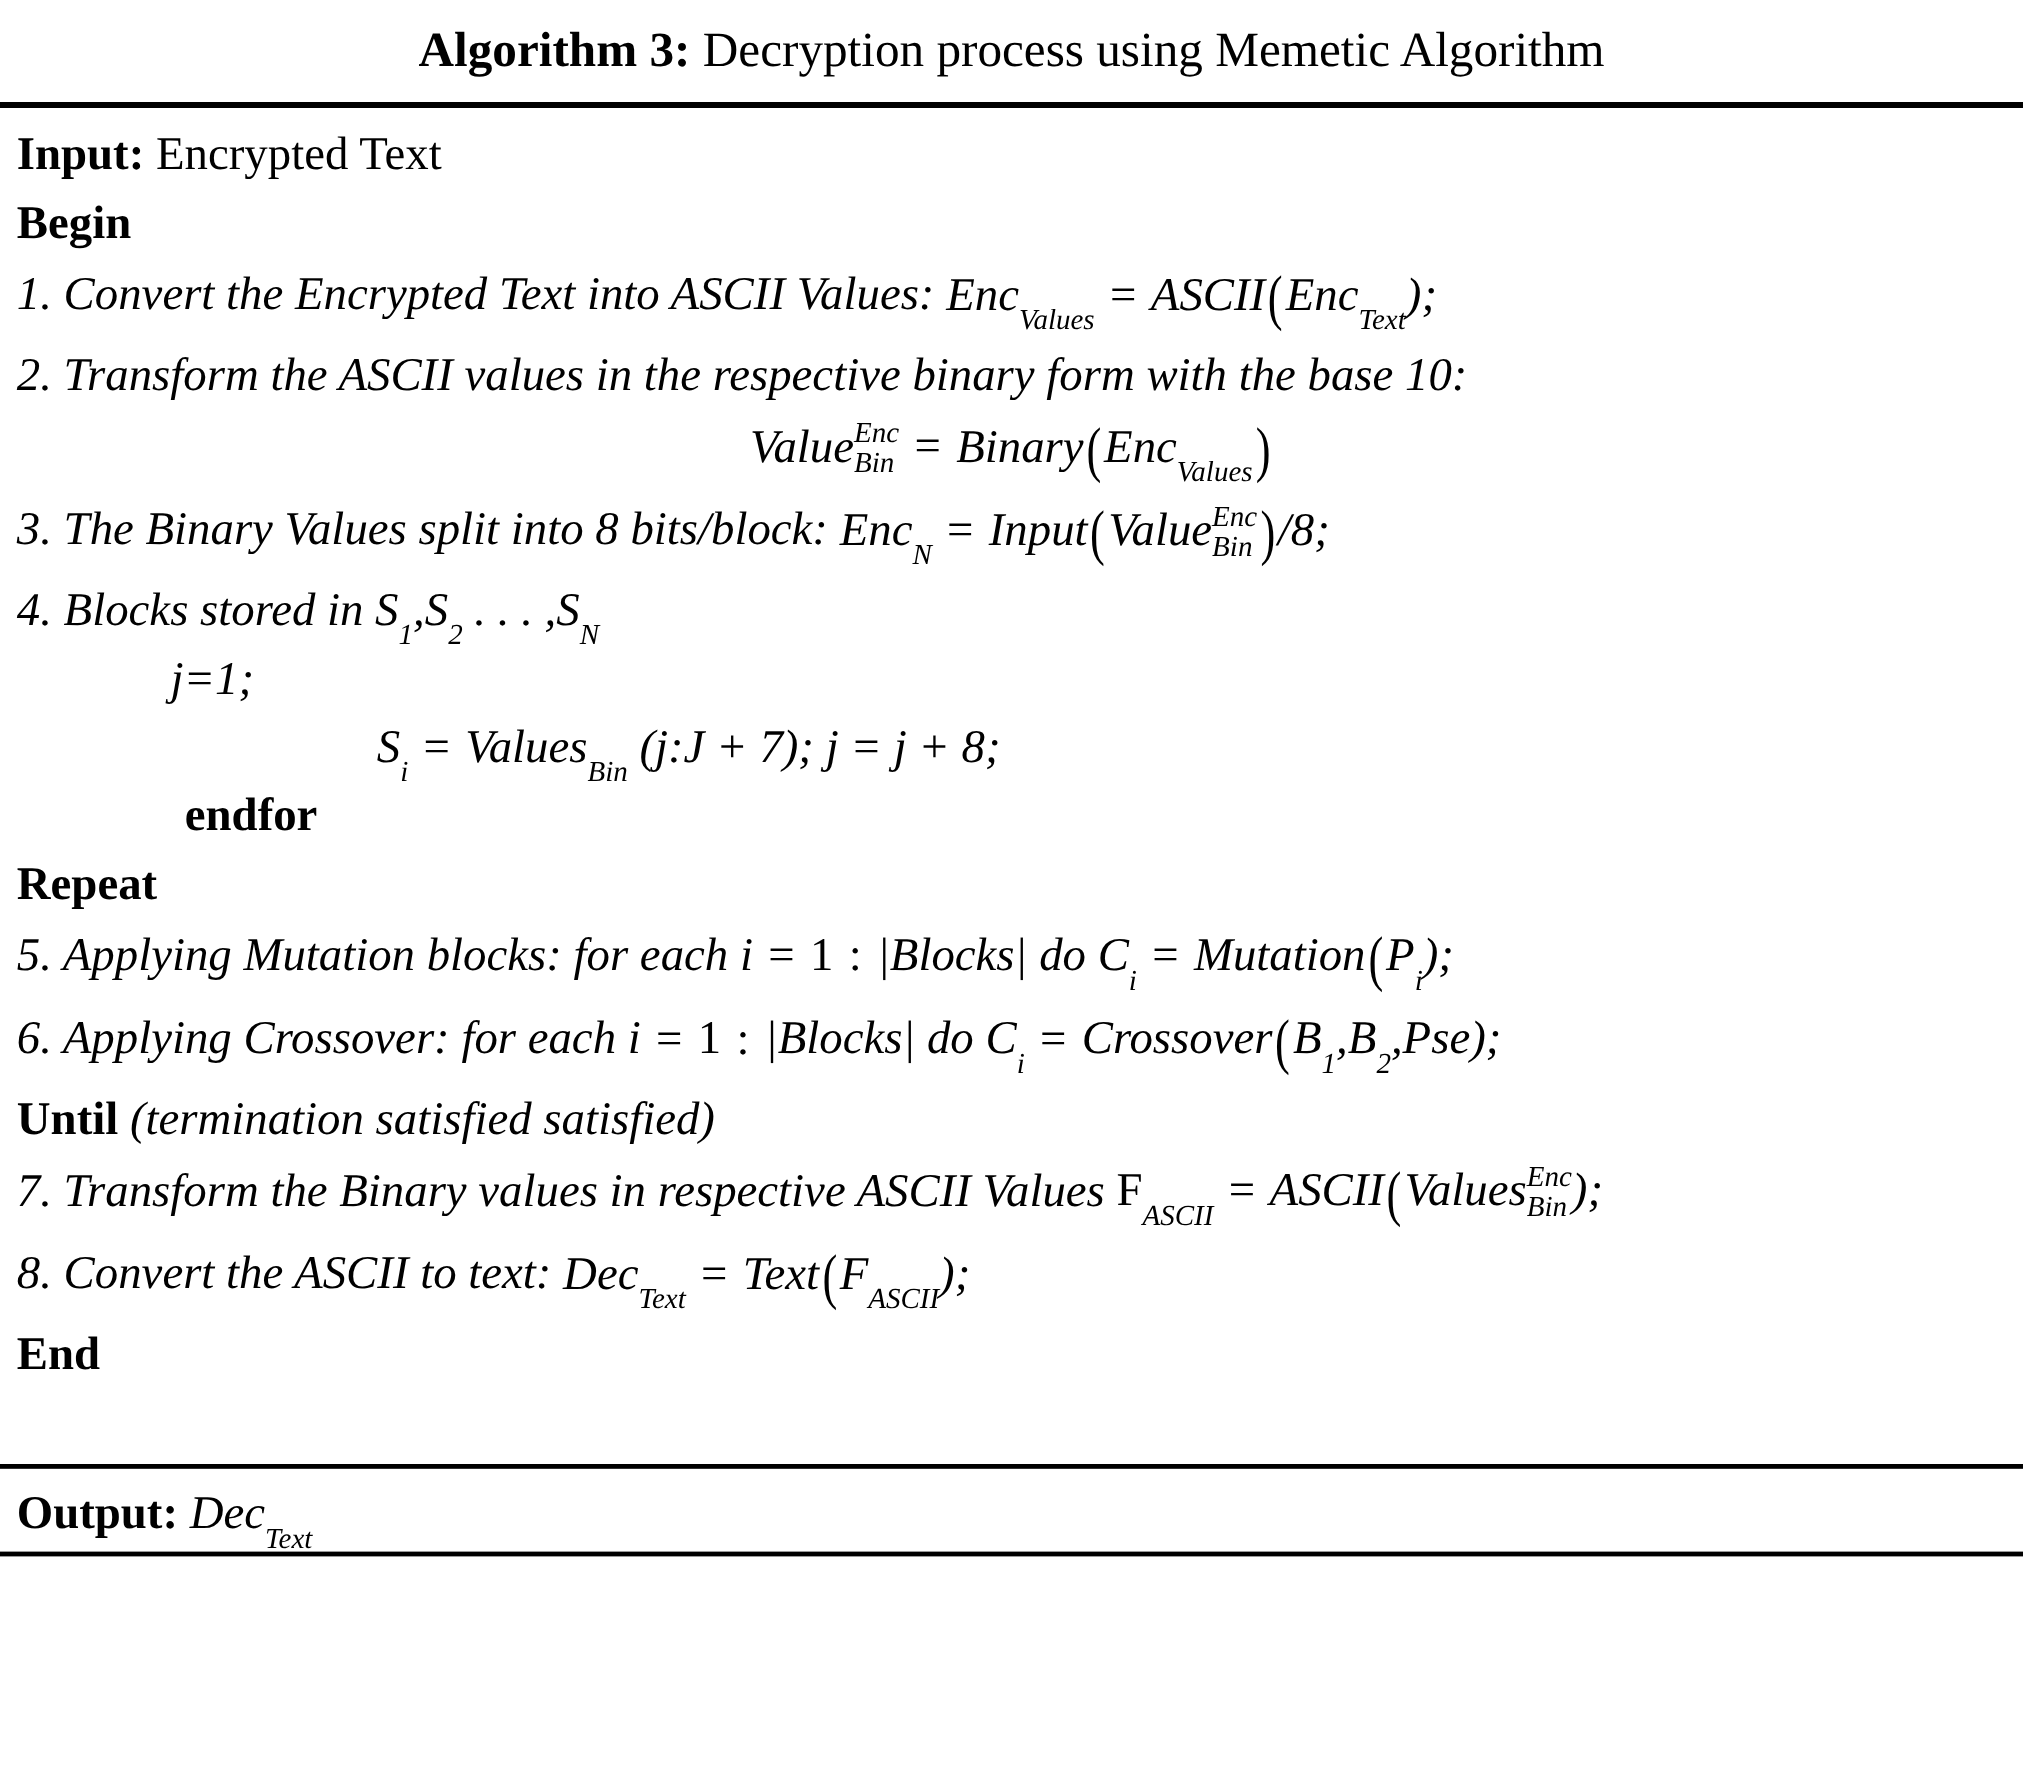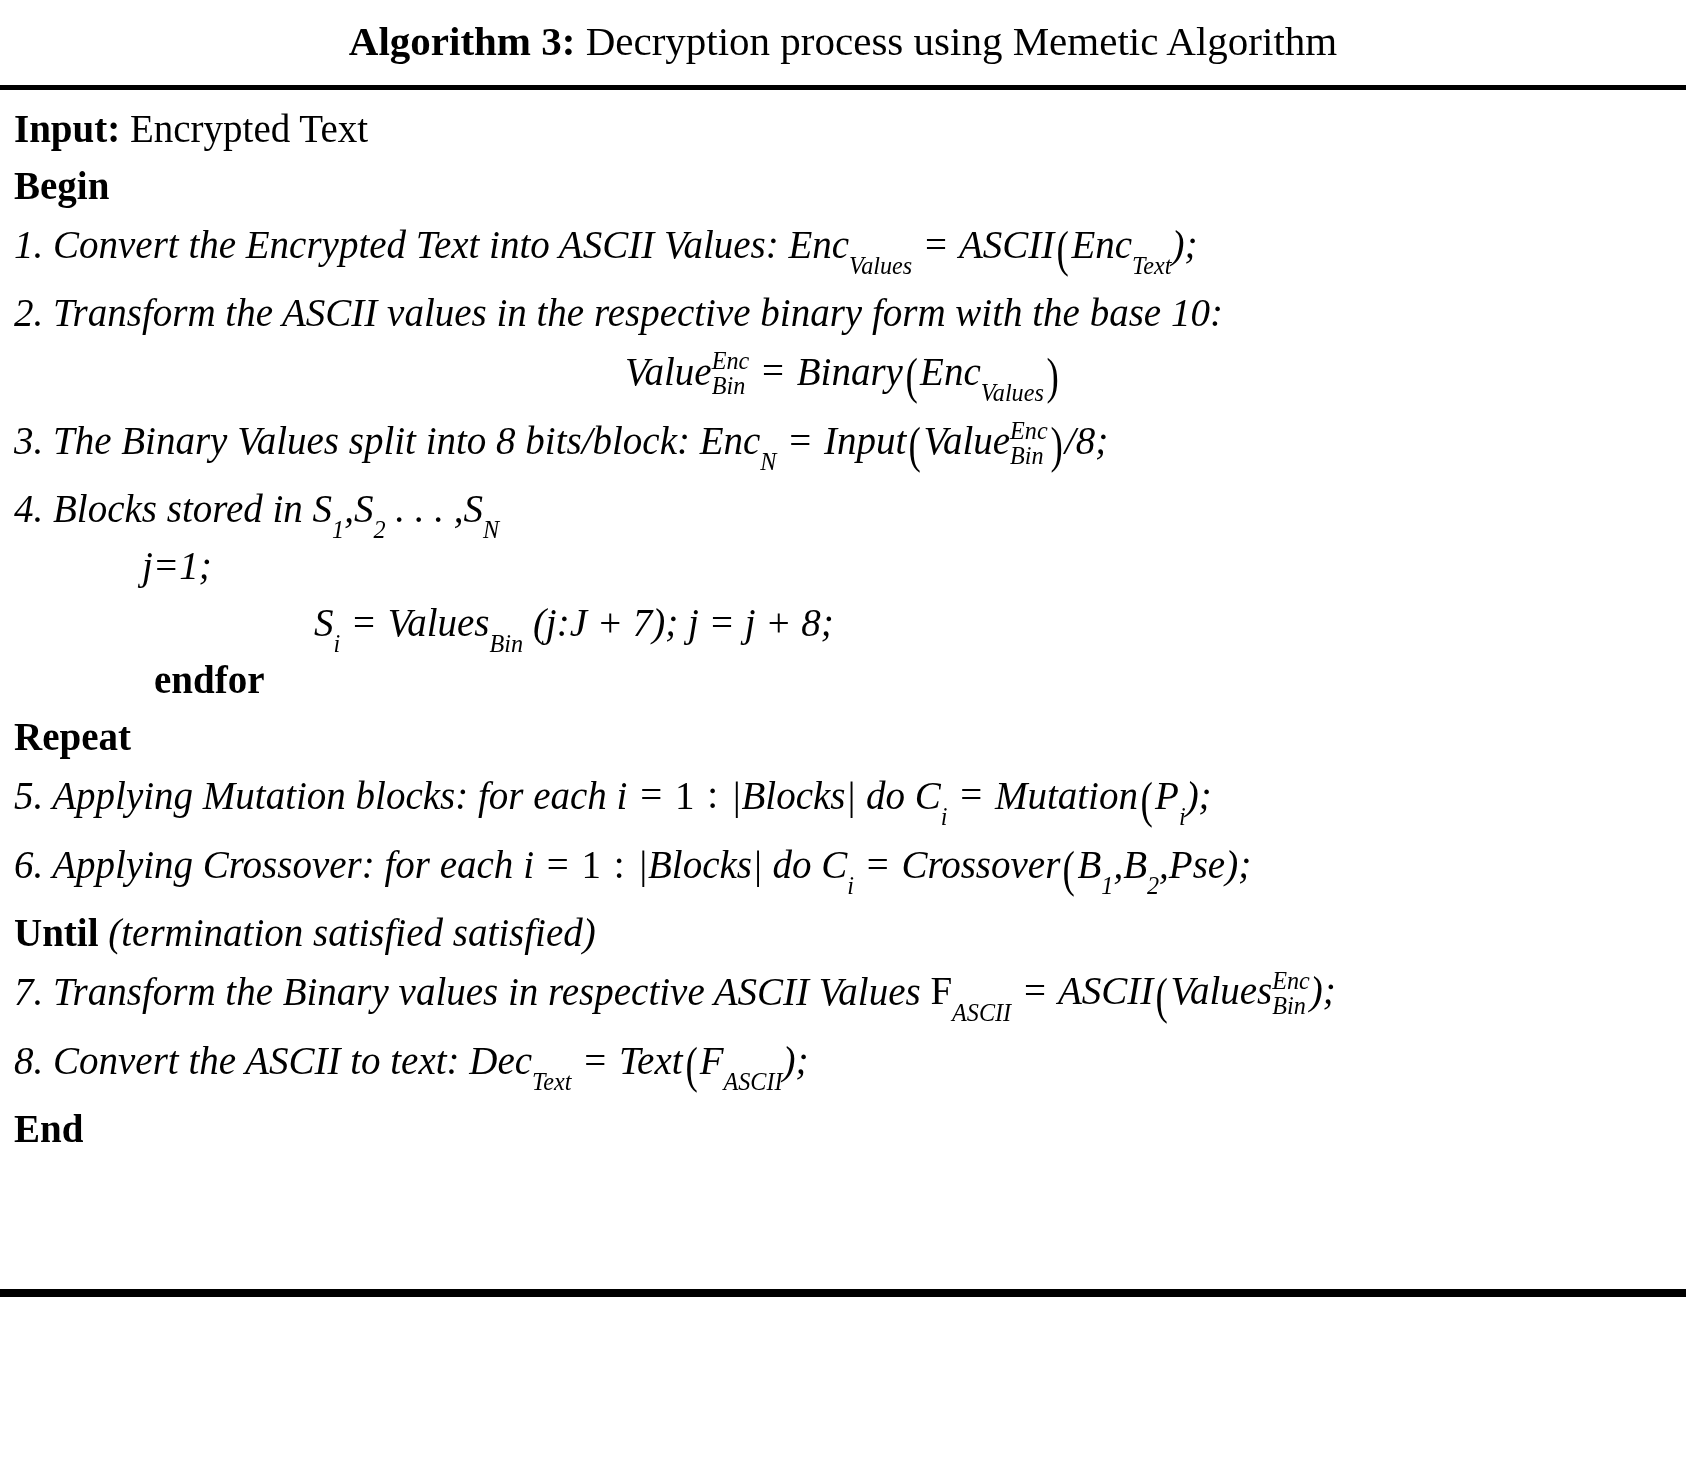--- a/index.html
+++ b/index.html
@@ -243,16 +243,20 @@
         <span>Text</span><span class="bigparen">(</span><span>F</span><sub>ASCII</sub><span>);</span>
       </span>
     </div>
 
     <div class="line bi">End</div>
 
   </div>
 
   <hr class="rule rule-thin">
 
+  <div class="algo-foot">
+    <span class="bold">Output:</span>
+    <span class="it"><span>Dec</span><sub>Text</sub></span>
+  </div>
 
   <hr class="rule rule-thin">
 
 </div>
 
 </body></html>

